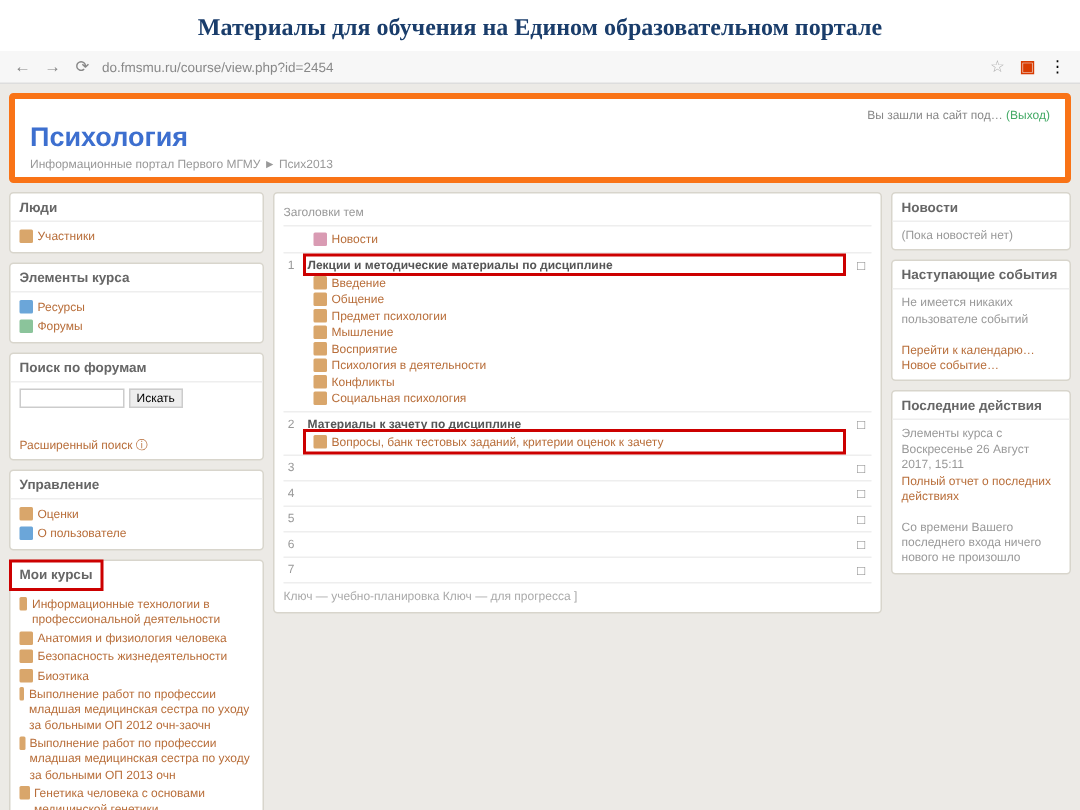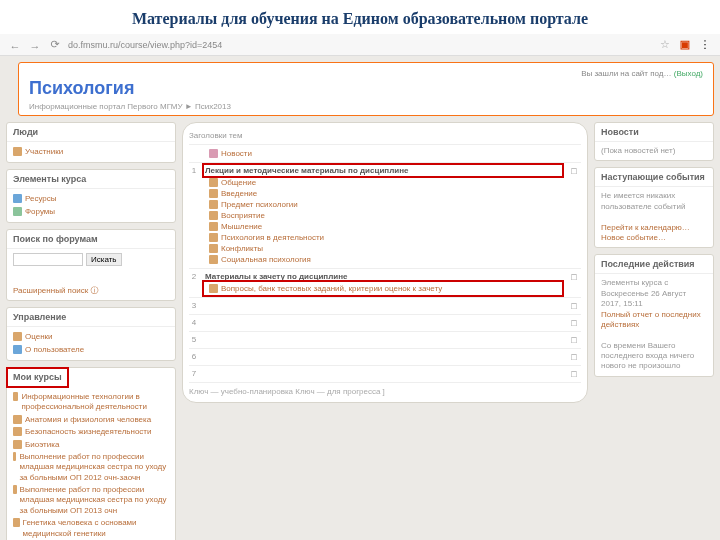--- a/index.html
+++ b/index.html
@@ -3,40 +3,40 @@
 <meta charset="utf-8">
 <style>
   * { box-sizing: border-box; margin: 0; padding: 0; }
   body { font-family: Arial, sans-serif; font-size: 10px; background: #fff; width: 720px; }
   .slide-title { text-align: center; font-size: 16px; font-weight: bold; color: #1a3d6b; padding: 10px 0 6px; font-family: "Times New Roman", serif; }
   .browser-bar { display: flex; align-items: center; gap: 6px; padding: 3px 8px; border-bottom: 1px solid #ddd; background: #f7f7f7; height: 22px; }
   .browser-bar .navbtn { width: 14px; height: 14px; display: flex; align-items: center; justify-content: center; color: #888; font-size: 11px; }
   .browser-bar .url { flex: 1; color: #888; font-size: 9px; }
   .browser-bar .ricon { width: 14px; height: 14px; display: flex; align-items: center; justify-content: center; font-size: 11px; }
   .page { background: #eceae6; padding: 6px; }
-  .header-box { background: #fff; border: 1px solid #f97316; border-radius: 3px; padding: 6px 10px 4px; margin-bottom: 6px; margin-left: 12px; }
+  .header-box { background: #fff; border: 4px solid #f97316; border-radius: 3px; padding: 6px 10px 4px; margin-bottom: 6px; }
   .header-box h1 { color: #3d6fcf; font-size: 18px; font-weight: bold; }
   .header-top { display: flex; justify-content: space-between; align-items: center; font-size: 8px; color: #888; }
   .header-top .login a { color: #4a6; }
   .breadcrumb { font-size: 8px; color: #999; margin-top: 3px; }
   .cols { display: flex; gap: 6px; }
   .col-left { width: 170px; display: flex; flex-direction: column; gap: 6px; }
   .col-center { flex: 1; }
   .col-right { width: 120px; display: flex; flex-direction: column; gap: 6px; }
   .block { background: #fff; border: 1px solid #d8d5cc; border-radius: 3px; }
   .block-title { font-size: 9px; font-weight: bold; color: #666; padding: 4px 6px; border-bottom: 1px solid #eee; }
   .block-body { padding: 4px 6px; }
   .block-body ul { list-style: none; }
   .block-body li { padding: 1px 0; color: #b86e3a; font-size: 8px; display: flex; gap: 3px; align-items: flex-start; line-height: 1.3; }
   .search-row { display: flex; gap: 3px; align-items: center; }
   .search-row input { font-size: 8px; padding: 1px 2px; width: 70px; border: 1px solid #ccc; }
   .search-row button { font-size: 8px; padding: 1px 4px; background: #eee; border: 1px solid #ccc; }
   .adv-search { font-size: 8px; color: #b86e3a; margin-top: 19px; }
   .mycourses-title { font-size: 9px; font-weight: bold; color: #666; padding: 4px 6px; border-bottom: 1px solid #eee; outline: 2px solid #c00; outline-offset: -1px; display: inline-block; }
-  .center-block { background: #fff; border: 1px solid #d8d5cc; border-radius: 14px; padding: 6px; }
+  .center-block { background: #fff; border: 1px solid #d8d5cc; border-radius: 3px; padding: 6px; }
   .topic-row { display: flex; gap: 6px; padding: 3px 0; border-bottom: 1px solid #eee; }
   .topic-num { width: 10px; color: #999; font-size: 8px; text-align: center; }
   .topic-content { flex: 1; font-size: 8px; }
   .topic-content .th { font-weight: bold; color: #555; margin-bottom: 2px; }
   .topic-content ul { list-style: none; padding-left: 4px; }
   .topic-content li { padding: 1px 0; color: #b86e3a; display: flex; gap: 3px; align-items: center; }
   .topic-check { width: 14px; text-align: center; color: #888; font-size: 9px; }
   .hl-red { outline: 2px solid #c00; outline-offset: 1px; }
   .mini-icon { width: 9px; height: 9px; display: inline-block; background: #d9a66b; border-radius: 1px; }
   .mini-icon.blue { background: #6ba6d9; }
@@ -200,37 +200,37 @@
           <div class="topic-check"></div>
         </div>
         <div id="topics-container">
             <div class="topic-row">
               <div class="topic-num">1</div>
               <div class="topic-content">
                 <div class="th hl-red">Лекции и методические материалы по дисциплине</div>
                 <ul>
                   <li>
                     <span class="mini-icon"></span>
+                    <span>Введение</span>
+                  </li>
+                  <li>
+                    <span class="mini-icon"></span>
                     <span>Общение</span>
                   </li>
                   <li>
                     <span class="mini-icon"></span>
-                    <span>Введение</span>
-                  </li>
-                  <li>
-                    <span class="mini-icon"></span>
                     <span>Предмет психологии</span>
                   </li>
                   <li>
                     <span class="mini-icon"></span>
+                    <span>Мышление</span>
+                  </li>
+                  <li>
+                    <span class="mini-icon"></span>
                     <span>Восприятие</span>
-                  </li>
-                  <li>
-                    <span class="mini-icon"></span>
-                    <span>Мышление</span>
                   </li>
                   <li>
                     <span class="mini-icon"></span>
                     <span>Психология в деятельности</span>
                   </li>
                   <li>
                     <span class="mini-icon"></span>
                     <span>Конфликты</span>
                   </li>
                   <li>

